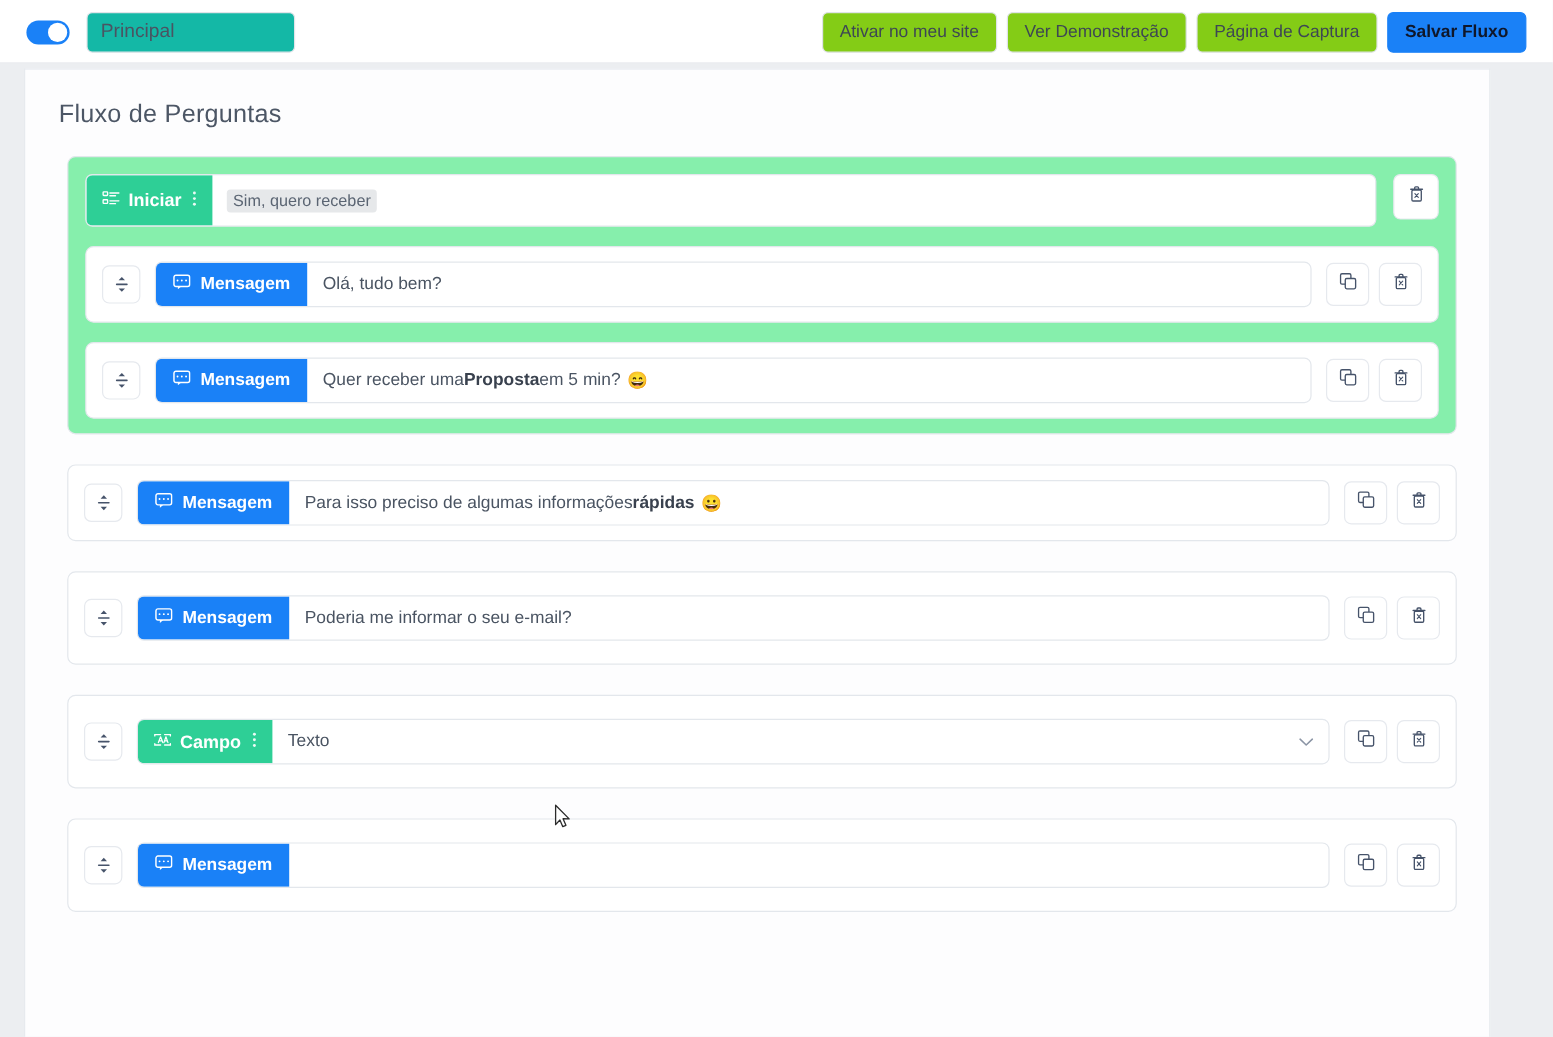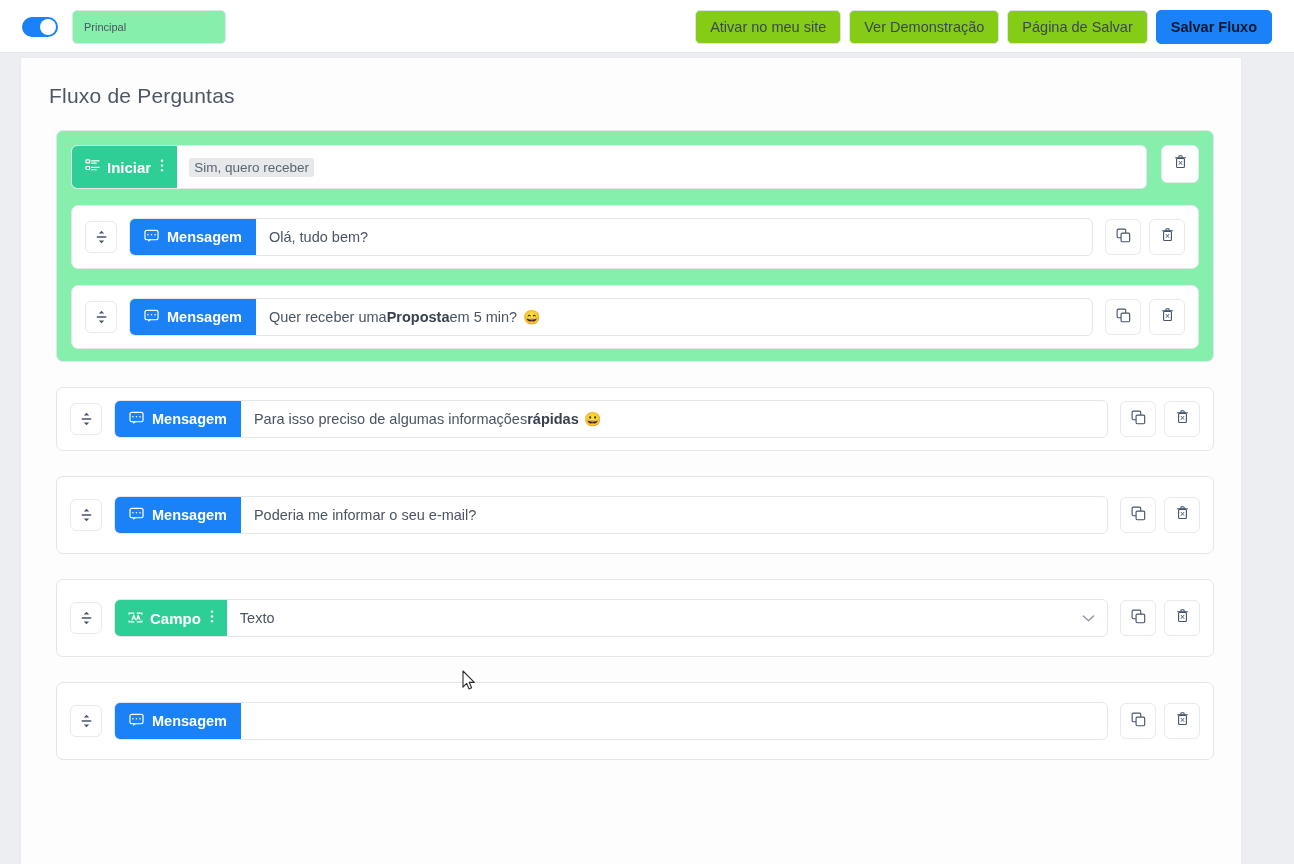--- a/index.html
+++ b/index.html
@@ -34,26 +34,26 @@
   .toggle .knob {
     position: absolute;
     top: 2px; right: 2px;
     width: 16px; height: 16px;
     border-radius: 50%;
     background: #fff;
   }
   .name-input {
     position: absolute;
     left: 72px; top: 10px;
-    width: 154px; height: 34px;
+    width: 174px; height: 34px;
     border: 1px solid #e1e4e9;
     border-radius: 5px;
-    background: #86efac;
+    background: #14b8a6;
     font-family: "Liberation Sans", sans-serif;
-    font-size: 11px;
+    font-size: 16px;
     color: #4a5462;
     padding: 0 11px;
     outline: none;
   }
   .top-actions {
     position: absolute;
     right: 22px; top: 10px;
     display: flex;
     gap: 8px;
     align-items: center;
@@ -302,21 +302,21 @@
 <body>
 
 <div class="topbar">
   <div class="toggle">
     <div class="knob"></div>
   </div>
   <input class="name-input" value="Principal" placeholder="Nome do fluxo" style="">
   <div class="top-actions">
     <button class="btn">Ativar no meu site</button>
     <button class="btn">Ver Demonstração</button>
-    <button class="btn">Página de Salvar</button>
+    <button class="btn">Página de Captura</button>
     <button class="btn primary">Salvar Fluxo</button>
   </div>
 </div>
 
 <div class="canvas">
   <div class="sheet">
     <div class="page-title">Fluxo de Perguntas</div>
 
     <div class="flow">
 

